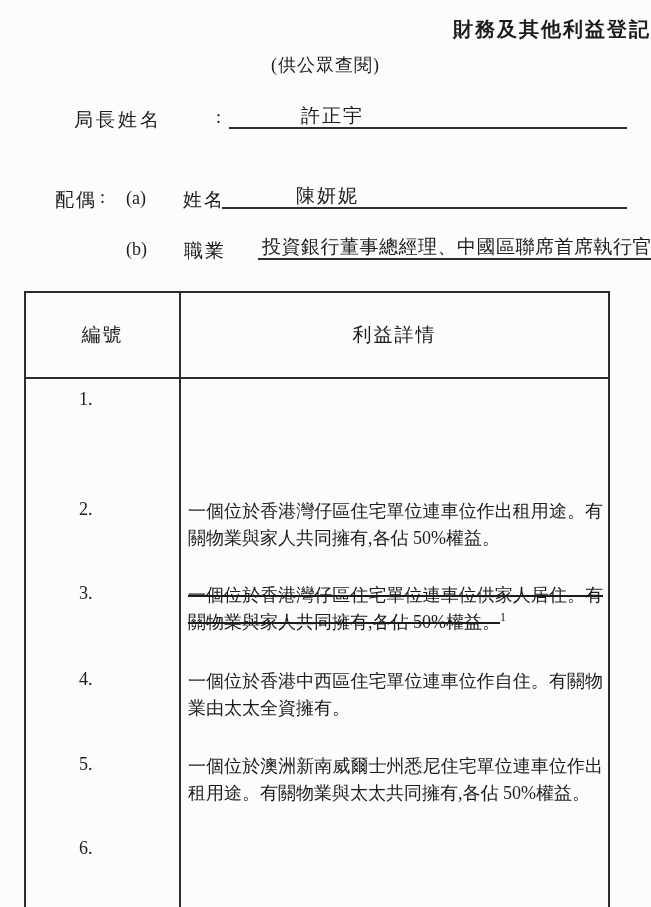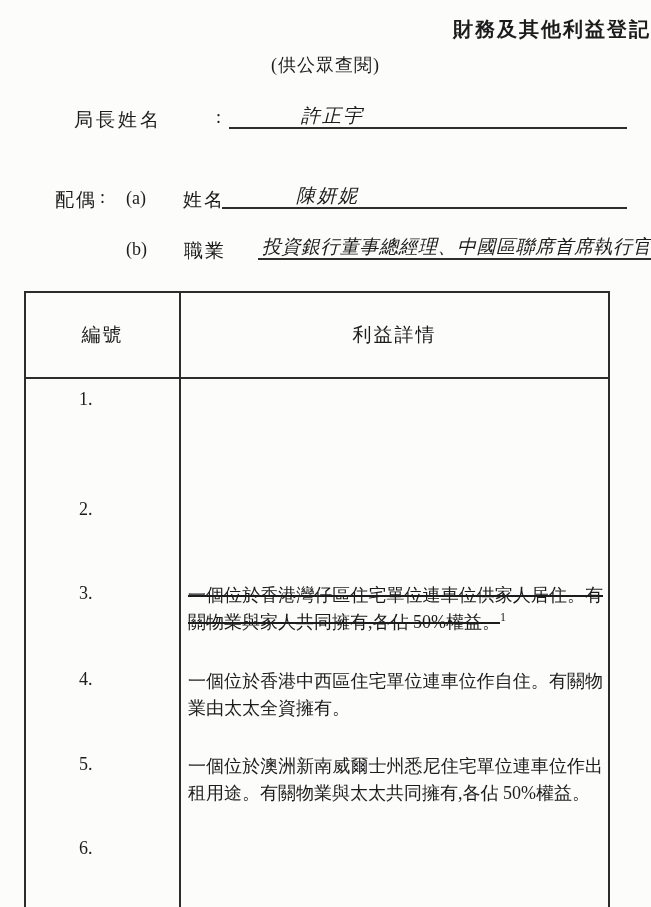--- a/index.html
+++ b/index.html
@@ -32,21 +32,20 @@
   .sp2 { letter-spacing:2px;margin-left:22px; }
   .sp3 { letter-spacing:3px; }
   .colon { font-size:18px; }
   .fill-line {
     border-bottom:2px solid #2e2e2e;
     height:26px;
     font-size:19px;
     letter-spacing:2px;
     white-space:nowrap;
     overflow:hidden;
-    font-style:italic;
   }
   .idx { font-size:18px; }
 
   
   .reg-table {
     left:24px; top:291px;
     width:586px; height:707px;
     border:2px solid #2c2c2c;
   }
   .v-divider {
@@ -133,20 +132,21 @@
   </div>
 
   <div class="t-body">
 
     <div class="t-row r1">
       <div class="num">1.</div>
     </div>
 
     <div class="t-row r2">
       <div class="num">2.</div>
+      <div class="txt">一個位於香港灣仔區住宅單位連車位作出租用途。有關物業與家人共同擁有,各佔 50%權益。</div>
     </div>
 
     <div class="t-row r3">
       <div class="num">3.</div>
       <div class="txt"><span class="strike">一個位於香港灣仔區住宅單位連車位供家人居住。有關物業與家人共同擁有,各佔 50%權益。</span><sup class="fn-sup">1</sup></div>
     </div>
 
     <div class="t-row r4">
       <div class="num">4.</div>
       <div class="txt">一個位於香港中西區住宅單位連車位作自住。有關物業由太太全資擁有。</div>

